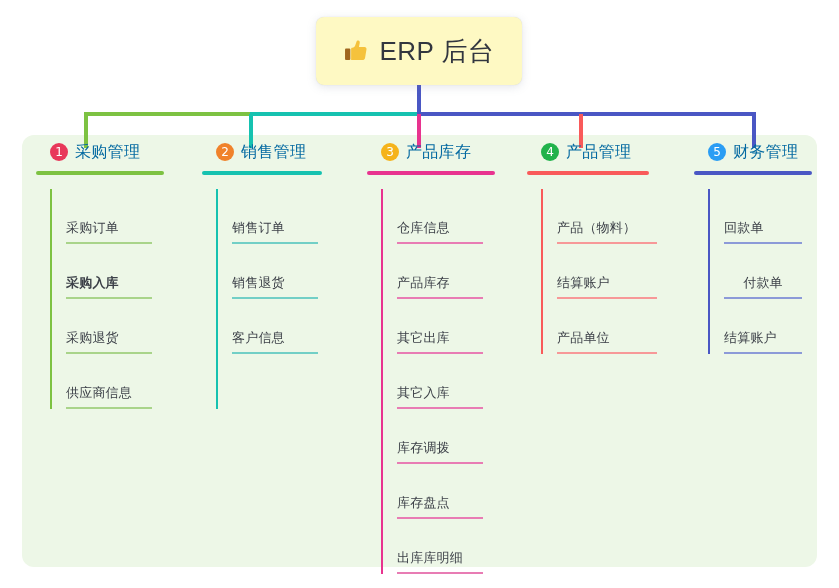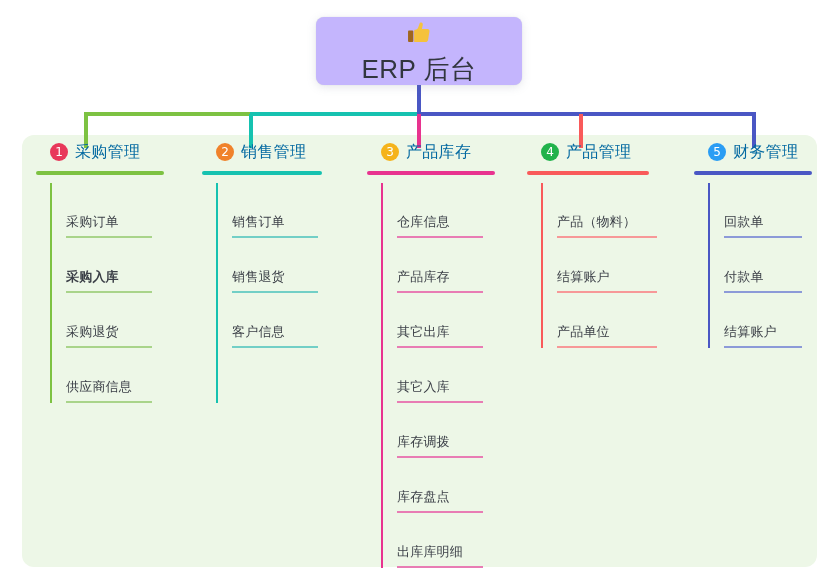--- a/index.html
+++ b/index.html
@@ -16,29 +16,28 @@
     -webkit-font-smoothing: antialiased;
   }
 
   
   #root-card {
     position: absolute;
     left: 316px;
     top: 17px;
     width: 206px;
     height: 68px;
-    background: #c4b5fd;
+    background: #fef9c3;
     border-radius: 8px;
     box-shadow: 0 2px 10px rgba(120,130,150,0.20), 0 0 1px rgba(120,130,150,0.30);
     display: flex;
     align-items: center;
     justify-content: center;
     gap: 10px;
     box-sizing: border-box;
-    flex-direction: column;
   }
   #root-card .thumb {
     width: 26px;
     height: 26px;
     position: relative;
     flex: none;
     display: block;
   }
   #root-title-text {
     font-size: 26px;
@@ -106,21 +105,21 @@
     white-space: nowrap;
     letter-spacing: 0.3px;
   }
   .col-rule {
     height: 4px;
     border-radius: 2px;
     margin-top: 2px;
   }
   .leaves {
     position: relative;
-    margin-top: 8px;
+    margin-top: 14px;
     padding-left: 14px;
     box-sizing: border-box;
   }
   .spine {
     position: absolute;
     left: 14px;
     top: 0;
     width: 2px;
     bottom: 0;
   }
@@ -270,20 +269,20 @@
         <span class="badge" style="background: rgb(42, 157, 244);">5</span>
         <span class="col-title">财务管理</span>
       </div>
       <div class="col-rule" style="background: rgb(74, 87, 196); width: 118px; margin-left: 0px;"></div>
       <div class="leaves">
         <div class="spine" style="background: rgb(74, 87, 196); height: 165px;"></div>
         <div class="leaf">
           <div class="leaf-inner" style="border-bottom-color: rgb(140, 154, 216); min-width: 78px;">回款单</div>
         </div>
         <div class="leaf">
-          <div class="leaf-inner" style="border-bottom-color: rgb(140, 154, 216); min-width: 78px;">付款单</div>
+          <div class="leaf-inner" style="border-bottom-color: rgb(140, 154, 216); min-width: 78px; text-align: center;">付款单</div>
         </div>
         <div class="leaf">
           <div class="leaf-inner" style="border-bottom-color: rgb(140, 154, 216); min-width: 78px;">结算账户</div>
         </div>
       </div>
     </div>
   </div>
 
 </body></html>

